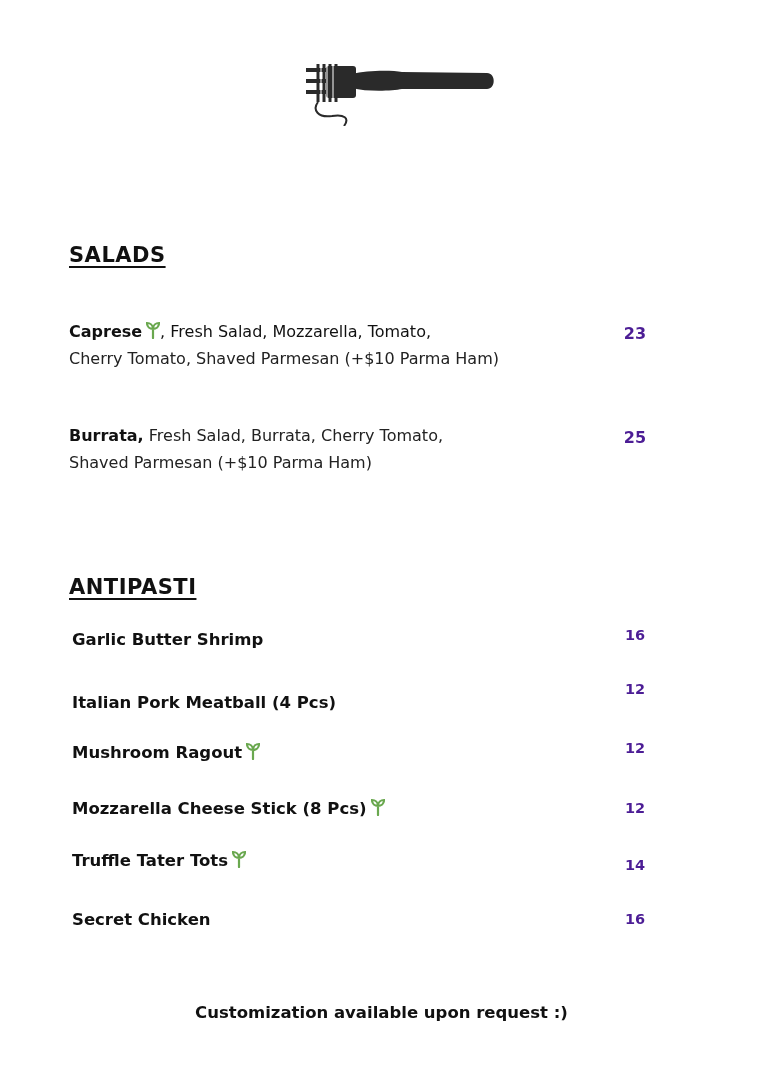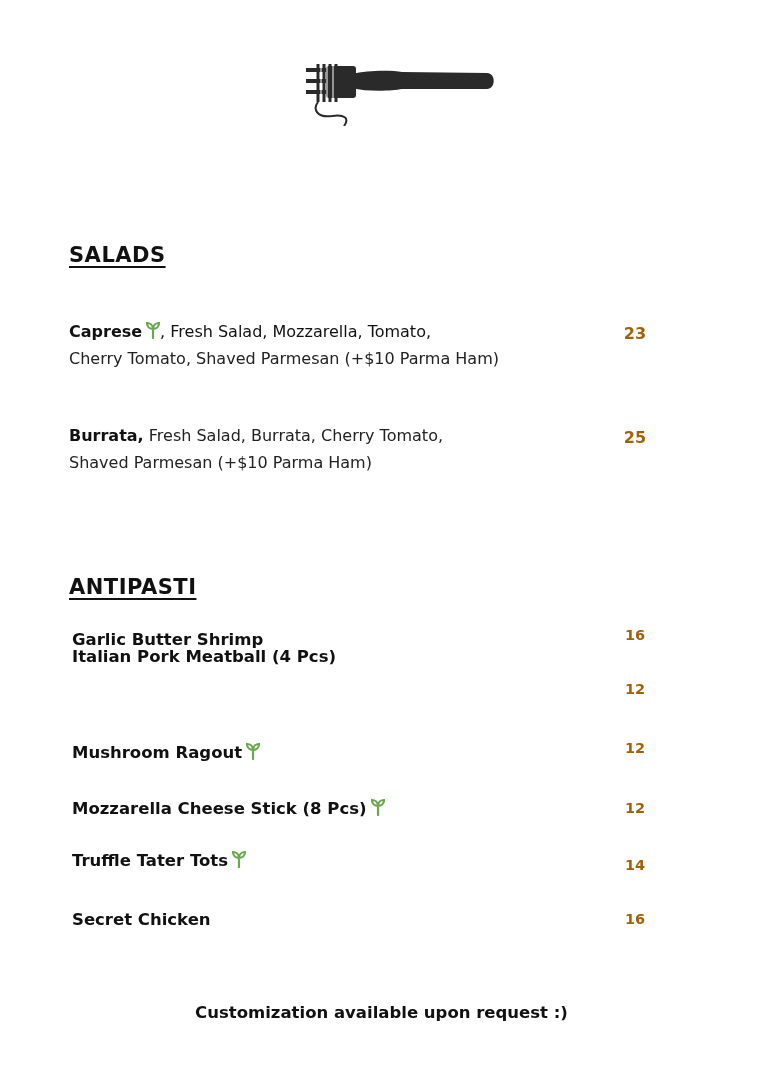--- a/index.html
+++ b/index.html
@@ -6,21 +6,21 @@
   body { width: 763px; height: 1080px; position: relative; overflow: hidden; color: #111111; font-family: "Liberation Sans", sans-serif; }
 
   .logo { position: absolute; left: 282px; top: 56px; width: 220px; height: 132px; }
   .logo svg { display: block; }
   .logo-word { position: absolute; left: 8px; top: 58px; font-family: "DejaVu Serif", serif; font-style: italic; font-size: 58px; letter-spacing: -1px; color: #2a2a2a; line-height: 1; }
 
   .section-title { position: absolute; left: 69px; font-family: "DejaVu Sans", sans-serif; font-weight: bold; font-size: 21px; letter-spacing: 0.5px; text-decoration: underline; text-decoration-thickness: 2px; text-underline-offset: 4px; color: #111; }
 
   .salad { position: absolute; left: 69px; width: 480px; font-family: "DejaVu Sans", sans-serif; font-size: 16px; line-height: 27px; color: #222; }
   .salad b { font-weight: bold; color: #111; }
-  .price { position: absolute; left: 620px; width: 30px; text-align: center; font-family: "DejaVu Sans", sans-serif; font-weight: bold; font-size: 16px; color: #a16207; }
+  .price { position: absolute; left: 620px; width: 30px; text-align: center; font-family: "DejaVu Sans", sans-serif; font-weight: bold; font-size: 16px; color: #4c1d95; }
   .price.small { font-size: 14.5px; }
 
   .anti { position: absolute; left: 72px; font-family: "DejaVu Sans", sans-serif; font-weight: bold; font-size: 16.5px; color: #111; white-space: nowrap; }
 
   .sprout { display: inline-block; width: 14px; height: 18px; vertical-align: -2px; margin-left: 4px; }
 
   .footer { position: absolute; left: 0; width: 763px; top: 1003px; text-align: center; font-family: "DejaVu Sans", sans-serif; font-weight: bold; font-size: 16.5px; color: #111; }
 </style>
 </head>
 <body>
@@ -57,21 +57,21 @@
   <b>Burrata,</b><span> Fresh Salad, Burrata, Cherry Tomato,</span><br>
   <span>Shaved Parmesan (+$10 Parma Ham)</span>
 </div>
 <div class="price" style="top:428px;">25</div>
 
 <div class="section-title" style="top:575px;">ANTIPASTI</div>
 
 <div class="anti" style="top:630px;"><span>Garlic Butter Shrimp</span></div>
 <div class="price small" style="top:627px;">16</div>
 
-<div class="anti" style="top:647px;text-align:center;"><span>Italian Pork Meatball (4 Pcs)</span></div>
+<div class="anti" style="top:693px;text-align:center;"><span>Italian Pork Meatball (4 Pcs)</span></div>
 <div class="price small" style="top:681px;">12</div>
 
 <div class="anti" style="top:742px;"><span>Mushroom Ragout</span><svg class="sprout" viewBox="0 0 14 18">
       <path d="M7 17 L7 8 C7 4, 4 2, 1 2 C1 6, 4 8, 7 8 M7 8 C7 4, 10 2, 13 2 C13 6, 10 8, 7 8" stroke="#6aa84f" stroke-width="2.2" fill="none" stroke-linecap="round"></path>
     </svg></div>
 <div class="price small" style="top:740px;">12</div>
 
 <div class="anti" style="top:798px;"><span>Mozzarella Cheese Stick (8 Pcs)</span><svg class="sprout" viewBox="0 0 14 18">
       <path d="M7 17 L7 8 C7 4, 4 2, 1 2 C1 6, 4 8, 7 8 M7 8 C7 4, 10 2, 13 2 C13 6, 10 8, 7 8" stroke="#6aa84f" stroke-width="2.2" fill="none" stroke-linecap="round"></path>
     </svg></div>

